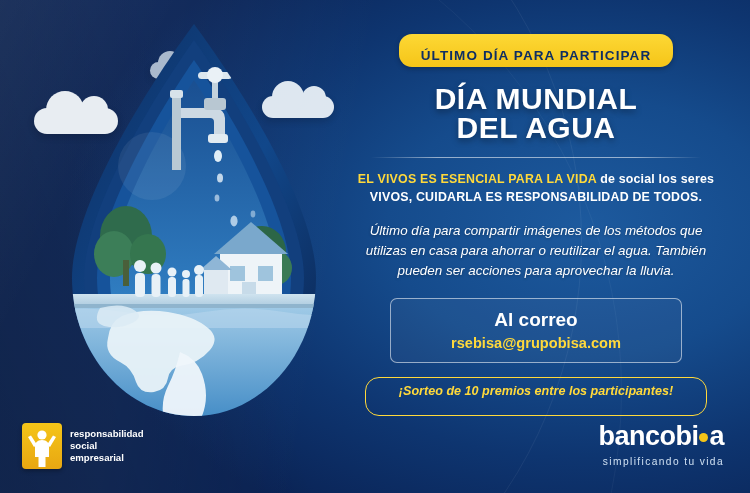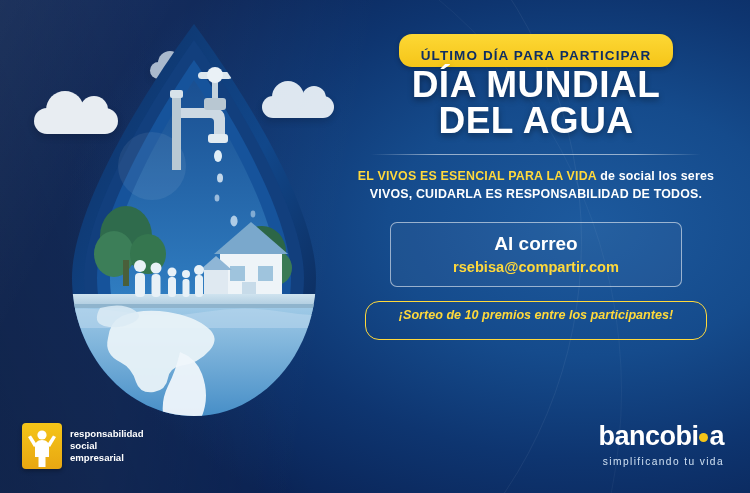--- a/index.html
+++ b/index.html
@@ -98,22 +98,22 @@
     color: #0e2e63;
     font-weight: bold;
     font-size: 13.5px;
     letter-spacing: 1.1px;
     padding: 14px 22px 4px;
     border-radius: 13px;
     box-shadow: 0 2px 5px rgba(0,0,0,0.25);
   }
 
   .title {
-    margin-top: 0;
-    font-size: 37px;
+    margin-top: 17px;
+    font-size: 30px;
     line-height: 0.98;
     font-weight: bold;
     letter-spacing: 0.5px;
     text-shadow: 0 3px 6px rgba(0,0,0,0.35);
   }
   .title .l2 { display: block; }
 
   .rule {
     width: 330px;
     height: 1px;
@@ -358,24 +358,25 @@
       <span class="l2">DEL AGUA</span>
     </div>
 
     <div class="rule"></div>
 
     <div class="lead">
       <span class="hl">EL VIVOS ES ESENCIAL PARA LA VIDA</span><span> de social los seres</span><br>
       <span>VIVOS, CUIDARLA ES RESPONSABILIDAD DE TODOS.</span>
     </div>
 
+    <div class="body-copy">Último día para compartir imágenes de los métodos que utilizas en casa para ahorrar o reutilizar el agua. También pueden ser acciones para aprovechar la lluvia.</div>
 
     <div class="cta-box">
       <div class="cta-line2">Al correo</div>
-      <div class="cta-mail">rsebisa@compartir.com</div>
+      <div class="cta-mail">rsebisa@grupobisa.com</div>
     </div>
 
     <div class="promo">¡Sorteo de 10 premios entre los participantes!</div>
   </div>
 
   <div class="rse">
     <div class="rse-mark">
       <svg width="40" height="46" viewBox="0 0 40 46" xmlns="http://www.w3.org/2000/svg">
         <rect x="0" y="0" width="40" height="46" rx="3" fill="none"></rect>
         <g fill="#ffffff">

